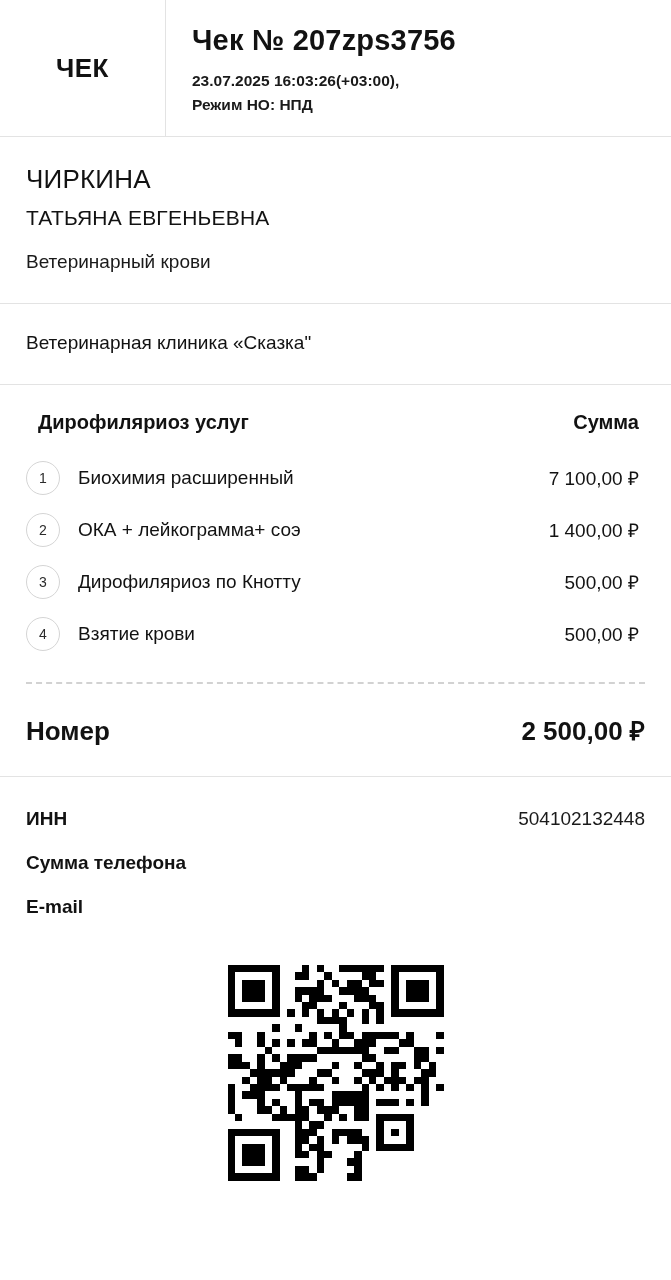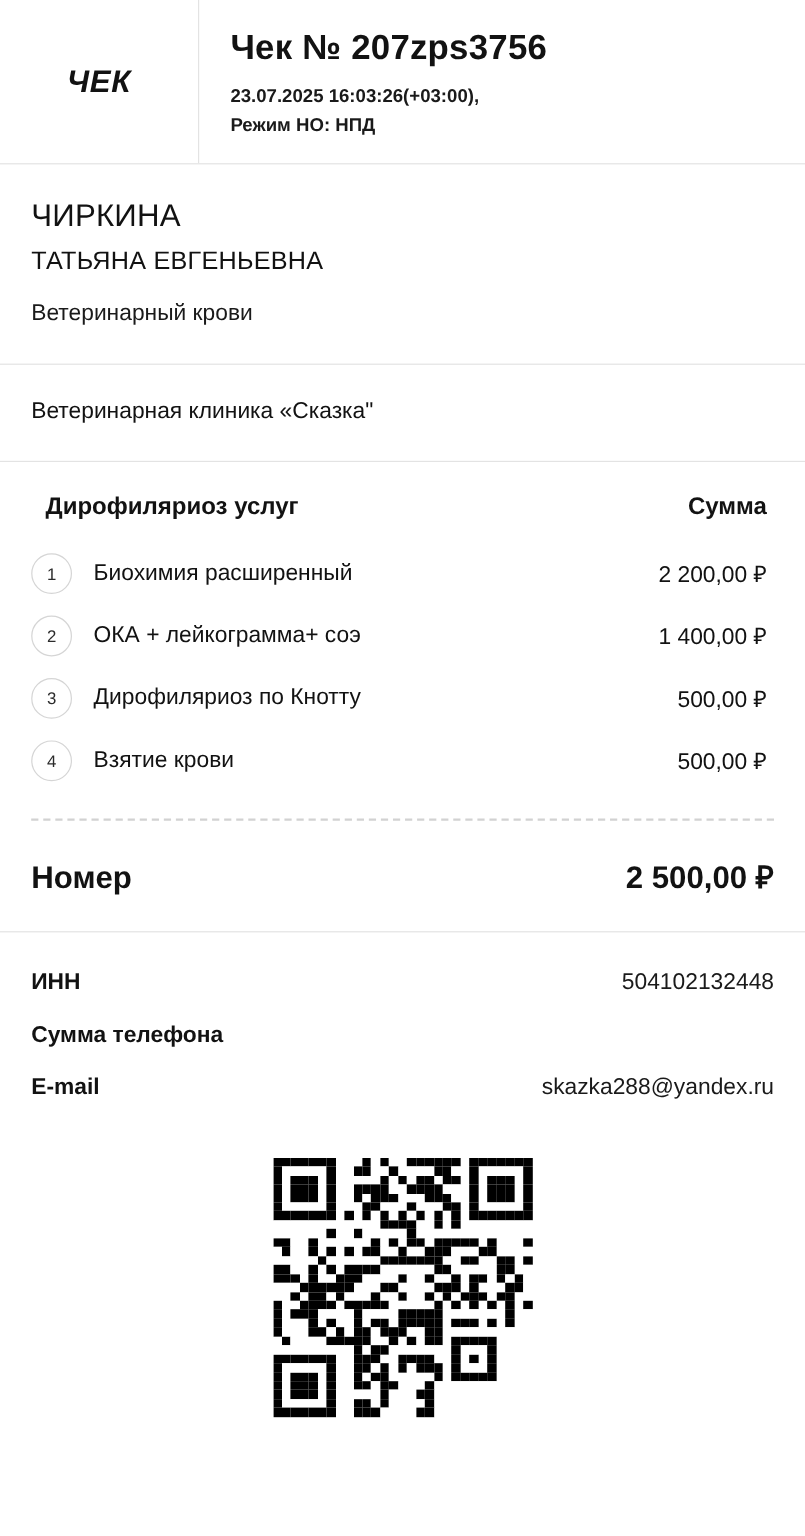--- a/index.html
+++ b/index.html
@@ -36,21 +36,20 @@
     display: flex;
     align-items: center;
     justify-content: center;
     border-right: 1px solid #e3e3e3;
     box-sizing: border-box;
   }
   .header-left-label {
     font-size: 26px;
     font-weight: 700;
     letter-spacing: 0.5px;
-    font-style: italic;
   }
   .header-right {
     flex: 1;
     padding: 24px 20px 18px 26px;
     box-sizing: border-box;
   }
   .receipt-title {
     font-size: 29px;
     font-weight: 700;
     line-height: 1.15;
@@ -230,21 +229,21 @@
 
   <div class="items">
     <div class="items-head">
       <span>Дирофиляриоз услуг</span>
       <span>Сумма</span>
     </div>
 
     <div class="item-row">
       <span class="item-num">1</span>
       <span class="item-name">Биохимия расширенный</span>
-      <span class="item-sum">2 200,00 ₽</span>
+      <span class="item-sum">7 100,00 ₽</span>
     </div>
 
     <div class="item-row">
       <span class="item-num">2</span>
       <span class="item-name">ОКА + лейкограмма+ соэ</span>
       <span class="item-sum">1 400,00 ₽</span>
     </div>
 
     <div class="item-row">
       <span class="item-num">3</span>
@@ -269,21 +268,20 @@
   <div class="contacts">
     <div class="contact-row">
       <span class="contact-label">ИНН</span>
       <span class="contact-value">504102132448</span>
     </div>
     <div class="contact-row">
       <span class="contact-label">Сумма телефона</span>
     </div>
     <div class="contact-row">
       <span class="contact-label">E-mail</span>
-      <span class="contact-value">skazka288@yandex.ru</span>
     </div>
   </div>
 
   <div class="qr-wrap">
     <div class="qr" id="qr">
         <i></i>
         <i></i>
         <i></i>
         <i></i>
         <i></i>

